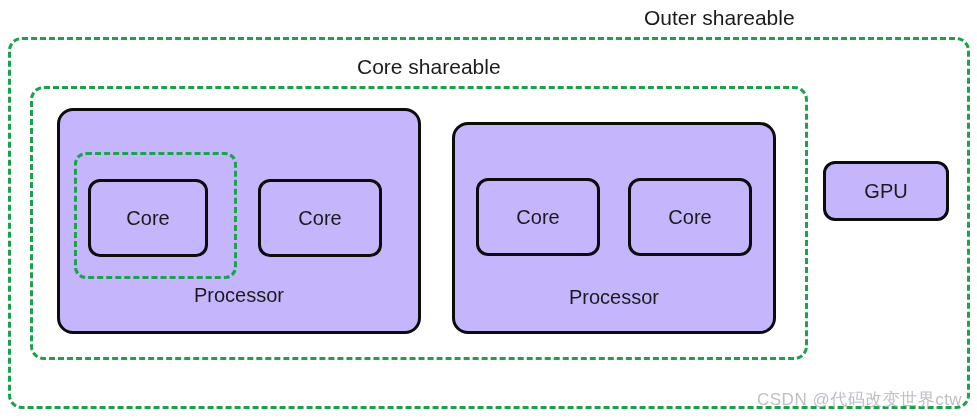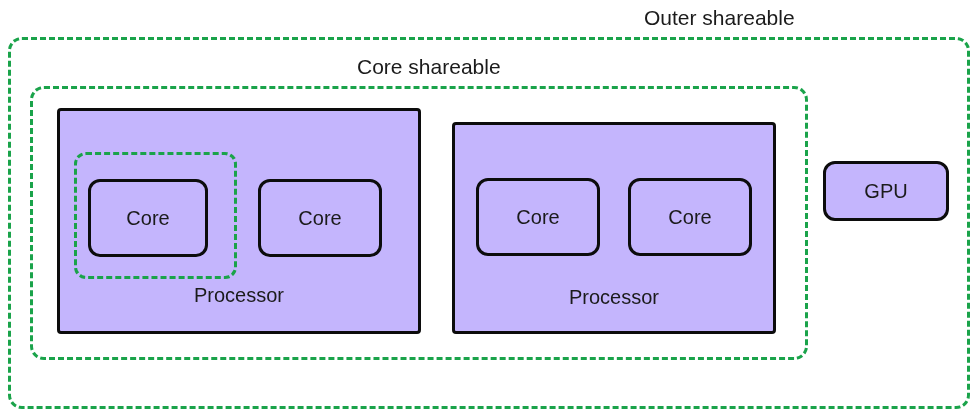--- a/index.html
+++ b/index.html
@@ -47,21 +47,21 @@
 
   
   .box {
     position: absolute;
     box-sizing: border-box;
     border: 3px solid #0c0c0c;
     border-radius: 14px;
     background: #c4b5fd;
   }
   .processor {
-    border-radius: 4px;
+    border-radius: 16px;
   }
   #processor-1 { left: 57px;  top: 108px; width: 364px; height: 226px; }
   #processor-2 { left: 452px; top: 122px; width: 324px; height: 212px; }
 
   .core {
     border-radius: 12px;
     border-width: 3px;
   }
   #core-1 { left: 88px;  top: 179px; width: 120px; height: 78px; }
   #core-2 { left: 258px; top: 179px; width: 124px; height: 78px; }
@@ -171,14 +171,15 @@
 
   <div class="box core" id="gpu-box">
     <div class="box-label">GPU</div>
   </div>
 
   <div class="label" id="outer-shareable-label">Outer shareable</div>
 
   <div class="label" id="inner-shareable-label">Core shareable</div>
 
 
+  <div id="watermark">CSDN @代码改变世界ctw</div>
 
 </div>
 
 </body></html>

